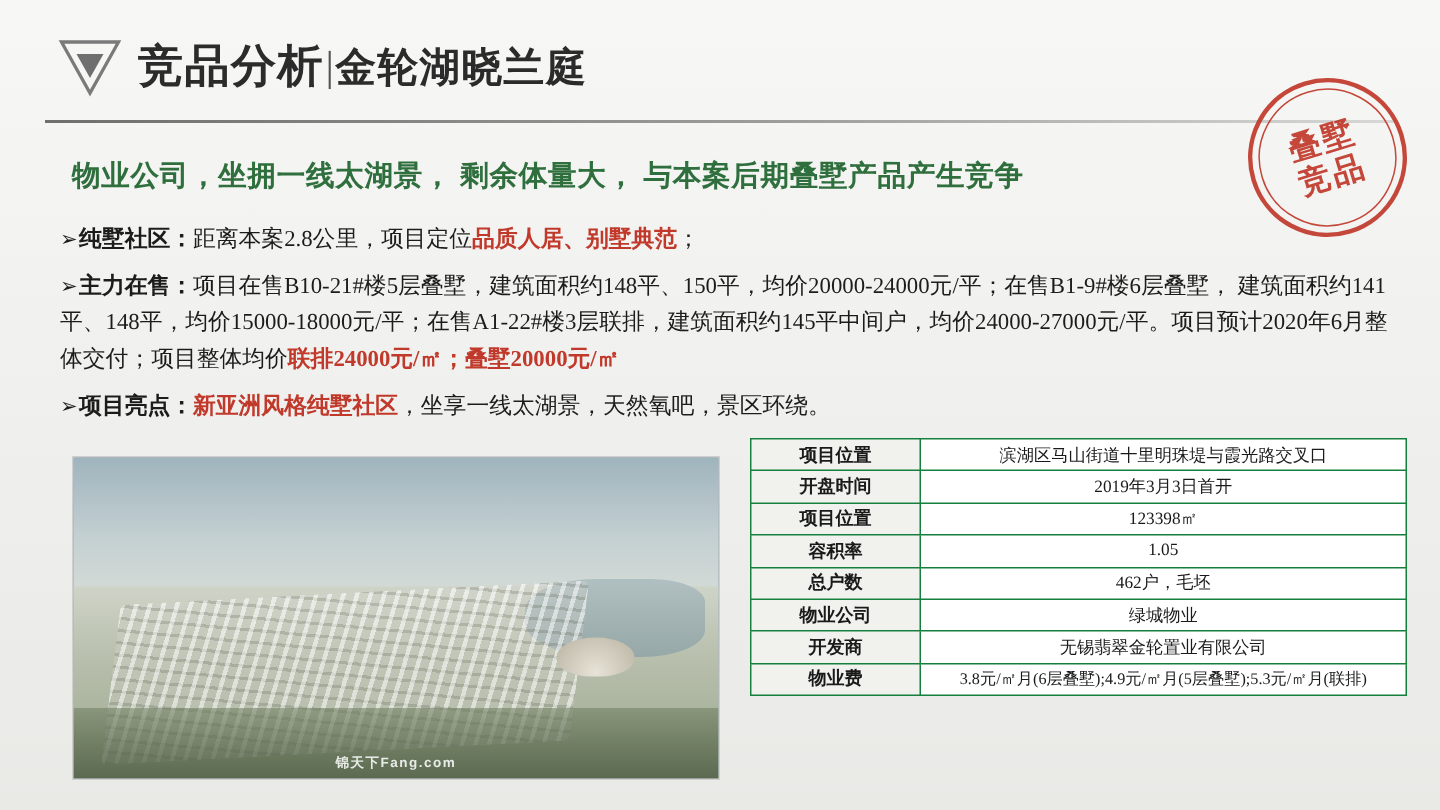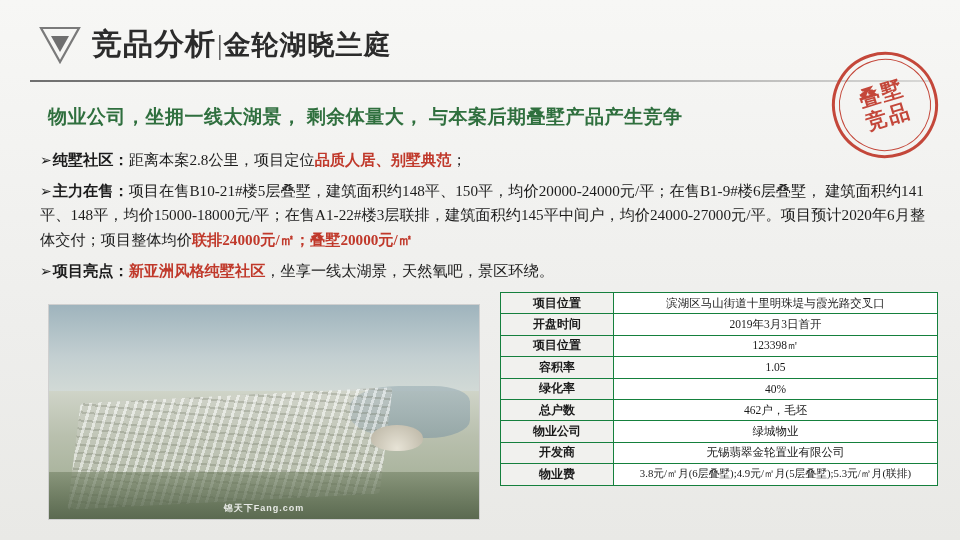--- a/index.html
+++ b/index.html
@@ -306,24 +306,20 @@
       </tr>
       <tr>
         <td class="k">项目位置</td>
         <td class="v">123398㎡</td>
       </tr>
       <tr>
         <td class="k">容积率</td>
         <td class="v">1.05</td>
       </tr>
       <tr>
-        <td class="k">绿化率</td>
-        <td class="v">40%</td>
-      </tr>
-      <tr>
         <td class="k">总户数</td>
         <td class="v">462户，毛坯</td>
       </tr>
       <tr>
         <td class="k">物业公司</td>
         <td class="v">绿城物业</td>
       </tr>
       <tr>
         <td class="k">开发商</td>
         <td class="v">无锡翡翠金轮置业有限公司</td>

